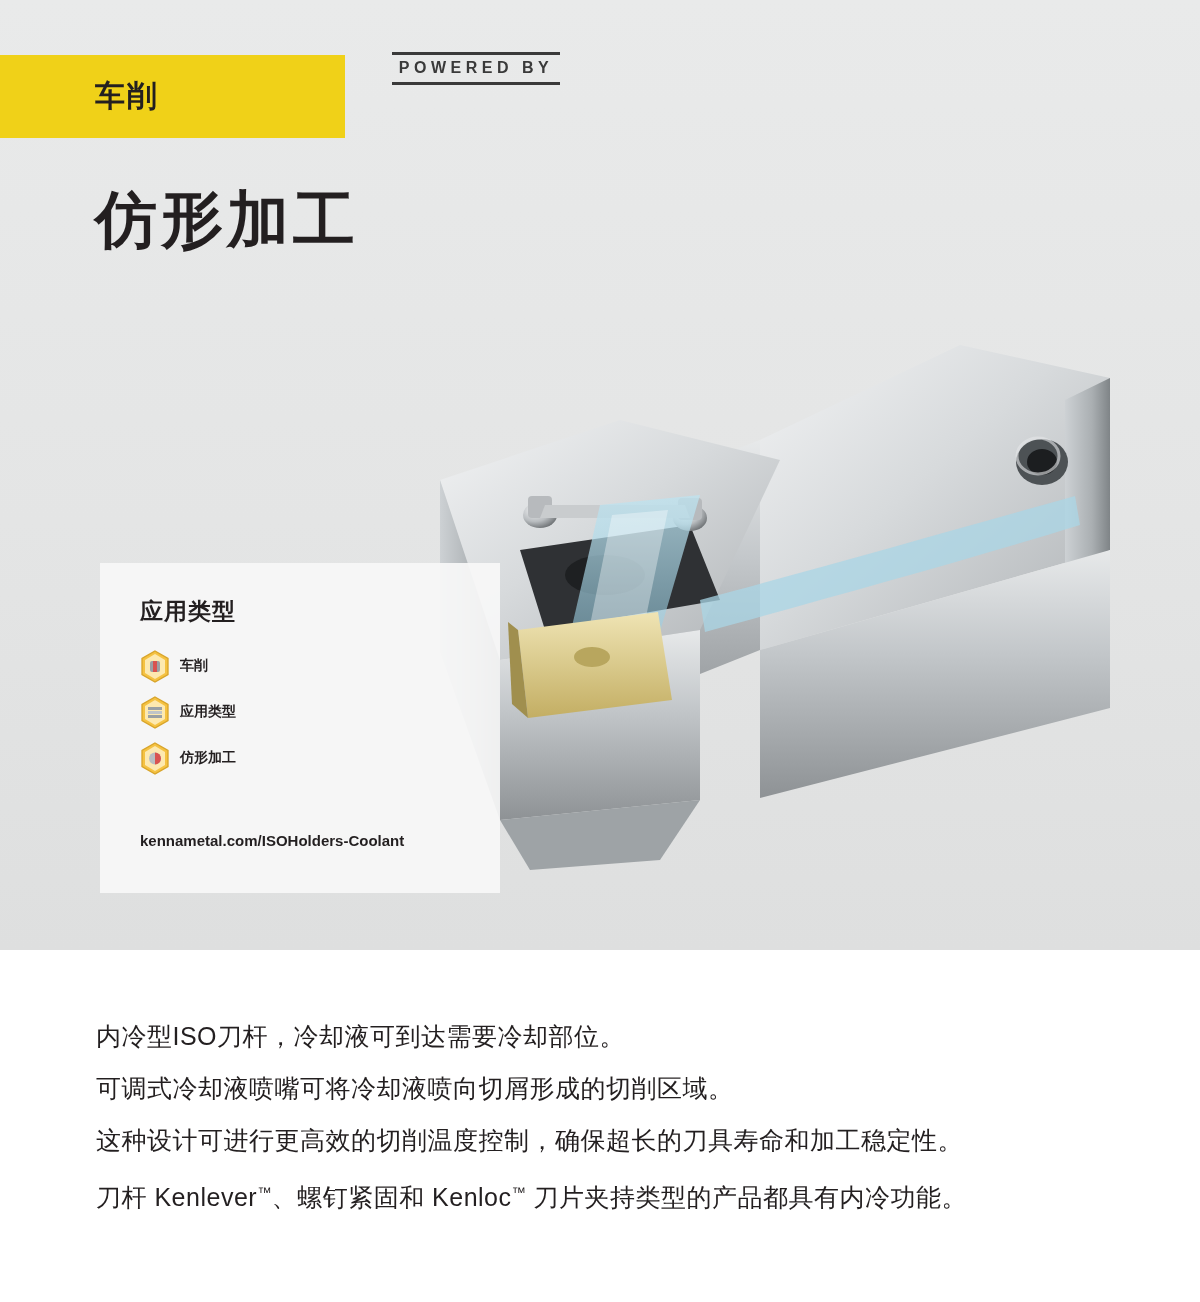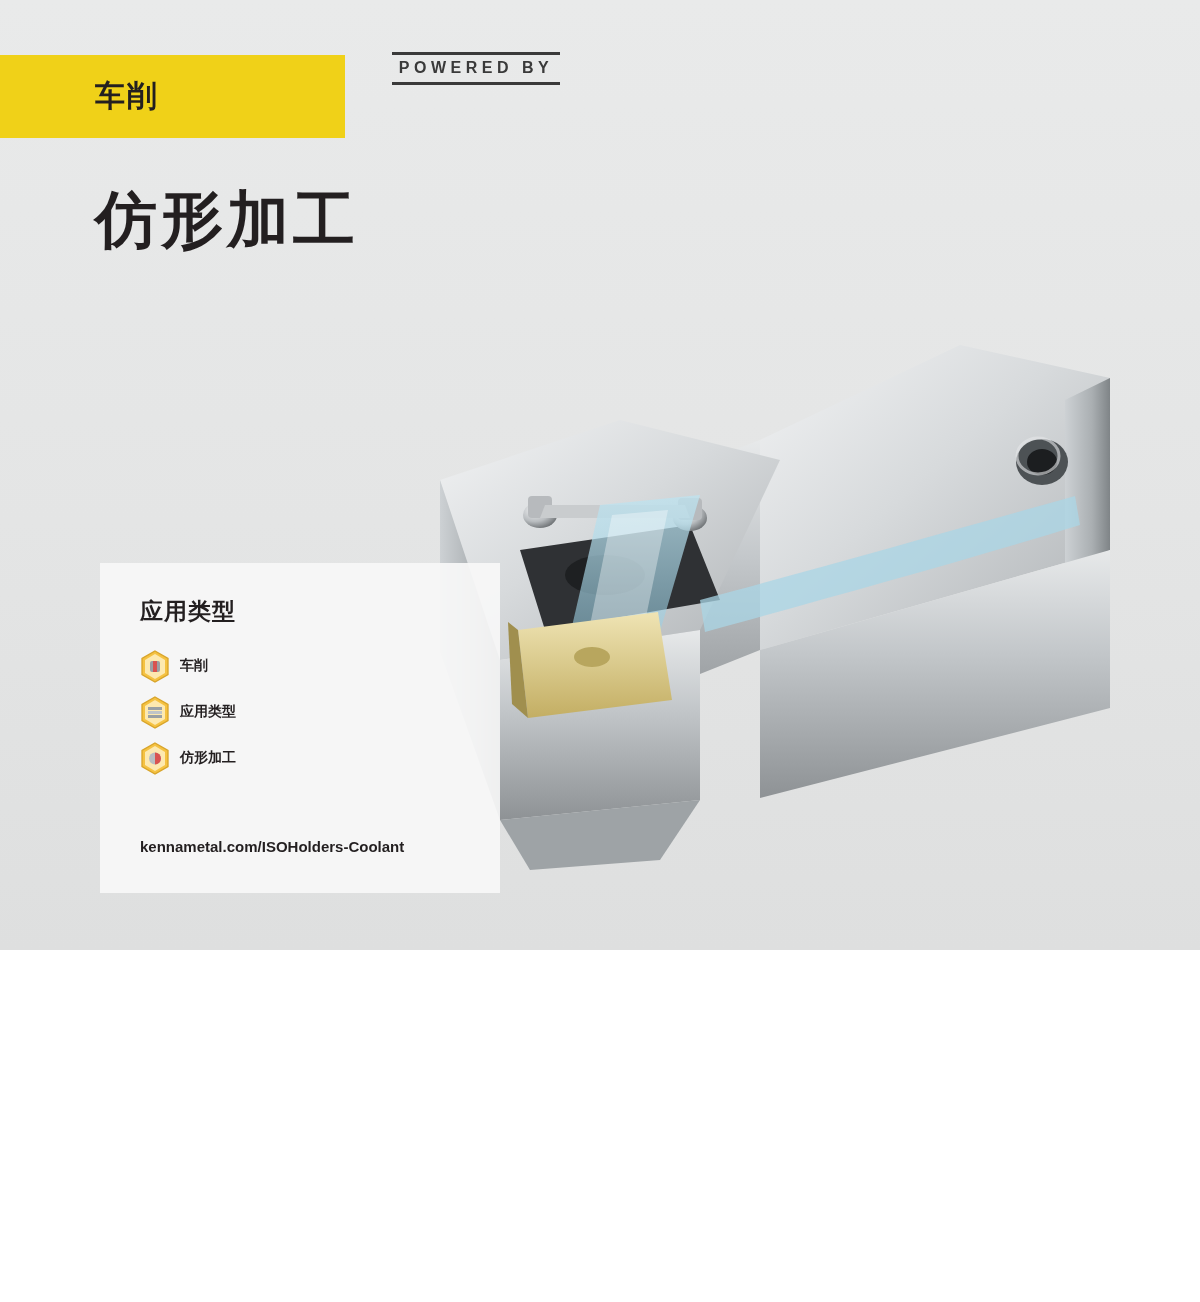--- a/index.html
+++ b/index.html
@@ -73,21 +73,21 @@
     position: absolute; left: 40px; top: 33px;
     font-size: 23px; font-weight: 700; color: #231f20; letter-spacing: 1px;
   }
   .app-list { position: absolute; left: 40px; top: 80px; }
   .app-item { display: flex; align-items: center; height: 46px; }
   .app-item .hexicon { width: 30px; height: 33px; margin-right: 10px; }
   .app-item .app-label {
     font-size: 14px; font-weight: 700; color: #231f20;
   }
   .app-card .app-url {
-    position: absolute; left: 40px; bottom: 38px;
+    position: absolute; left: 40px; bottom: 44px;
     font-size: 15px; font-weight: 700; color: #231f20;
   }
 
   
   .body-copy {
     position: absolute; left: 96px; top: 1010px; width: 1030px;
   }
   .body-copy p {
     font-size: 25px; line-height: 52px; color: #231f20; letter-spacing: 0.5px;
     white-space: nowrap;
@@ -220,14 +220,20 @@
           </svg>
           <span class="app-label">仿形加工</span>
         </div>
 
       </div>
 
       <div class="app-url">kennametal.com/ISOHolders-Coolant</div>
     </div>
   </div>
 
+  <div class="body-copy">
+    <p>内冷型ISO刀杆，冷却液可到达需要冷却部位。</p>
+    <p>可调式冷却液喷嘴可将冷却液喷向切屑形成的切削区域。</p>
+    <p>这种设计可进行更高效的切削温度控制，确保超长的刀具寿命和加工稳定性。</p>
+    <p><span>刀杆 Kenlever</span><span class="tm">™</span><span>、螺钉紧固和 Kenloc</span><span class="tm">™</span><span> 刀片夹持类型的产品都具有内冷功能。</span></p>
+  </div>
 
 </div>
 
 </body></html>

